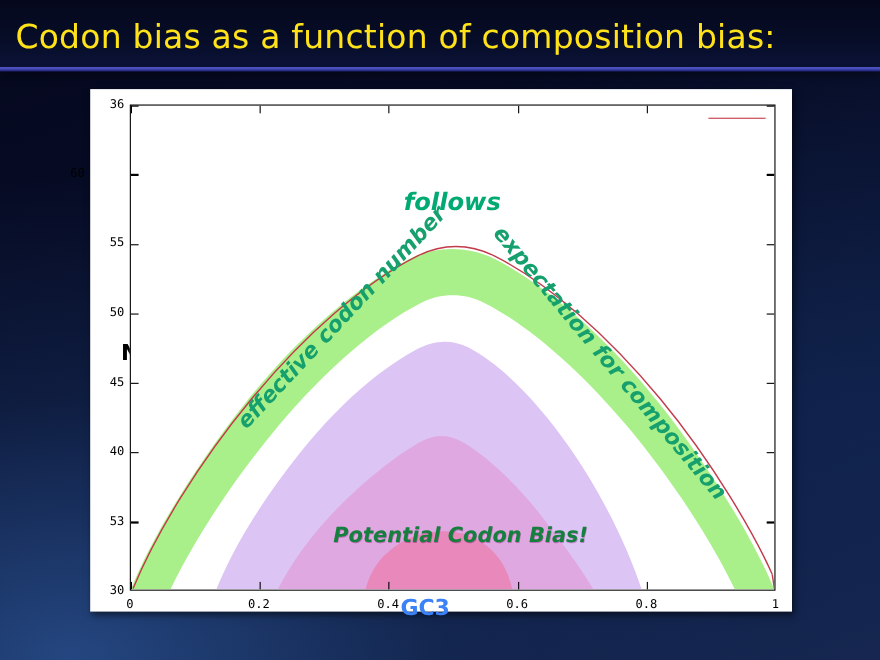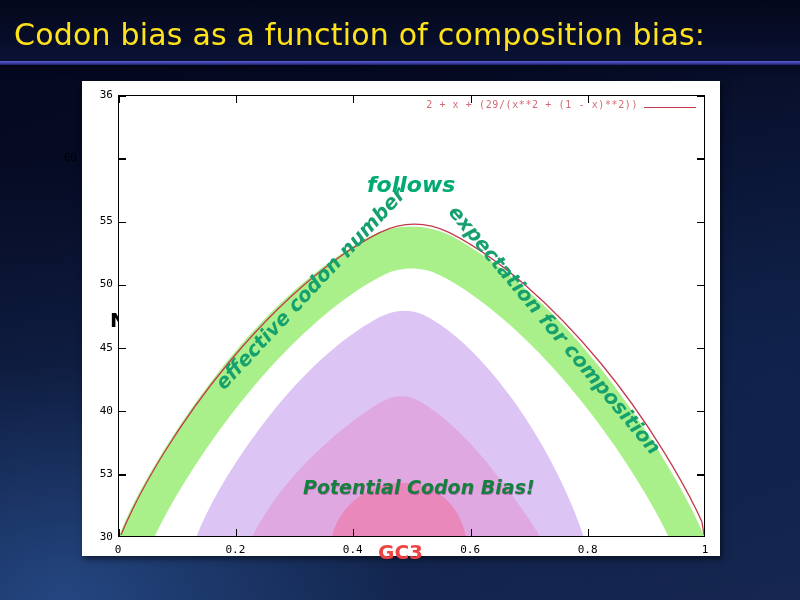--- a/index.html
+++ b/index.html
@@ -94,22 +94,22 @@
     color: #000;
     left: 0px;
     top: 227px;
     padding-left: 28px;
   }
   #axis-title-x {
     position: absolute;
     font-family: "DejaVu Sans", sans-serif;
     font-weight: bold;
     font-size: 20px;
-    color: #ef4444;
-    left: 296px;
+    color: #3b82f6;
+    left: 282px;
     top: 459px;
   }
 
   #legend-text {
     position: absolute;
     right: 66px;
     top: 3px;
     font-family: "DejaVu Sans Mono", monospace;
     font-size: 10px;
     color: #d06a74;
@@ -274,21 +274,20 @@
           <div class="tick-x" style="left: 116.7px;"></div>
           <div class="tick-x top" style="left: 116.7px;"></div>
           <div class="tick-x" style="left: 234.1px;"></div>
           <div class="tick-x top" style="left: 234.1px;"></div>
           <div class="tick-x" style="left: 351.5px;"></div>
           <div class="tick-x top" style="left: 351.5px;"></div>
           <div class="tick-x" style="left: 468.9px;"></div>
           <div class="tick-x top" style="left: 468.9px;"></div>
         </div>
 
-      <div id="legend-text">2 + x + (29/(x**2 + (1 - x)**2))</div>
       <div id="legend-line"></div>
 
       <div class="anno" id="anno-effective">effective codon number</div>
       <div class="anno" id="anno-follows">follows</div>
       <div class="anno" id="anno-expectation">expectation for composition</div>
       <div class="anno" id="anno-potential">Potential Codon Bias!</div>
 
     </div>
   </div>
 </div>

